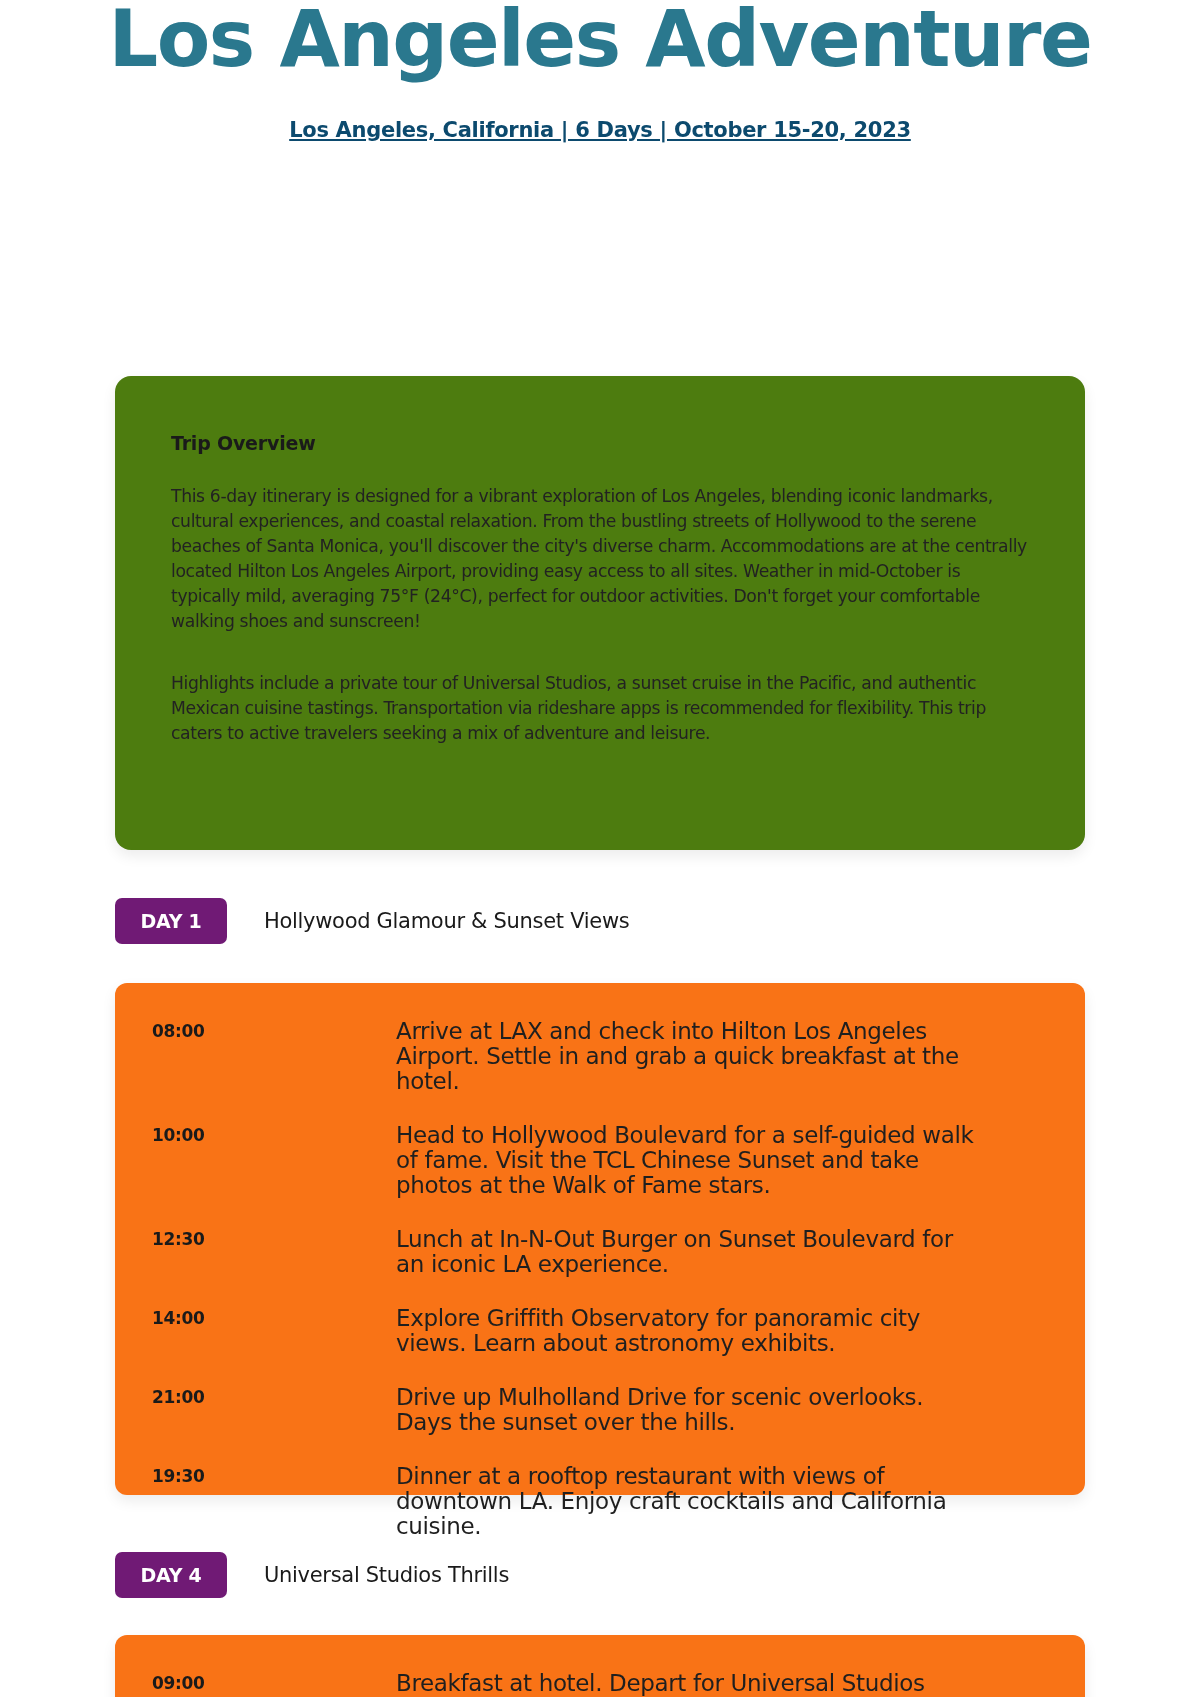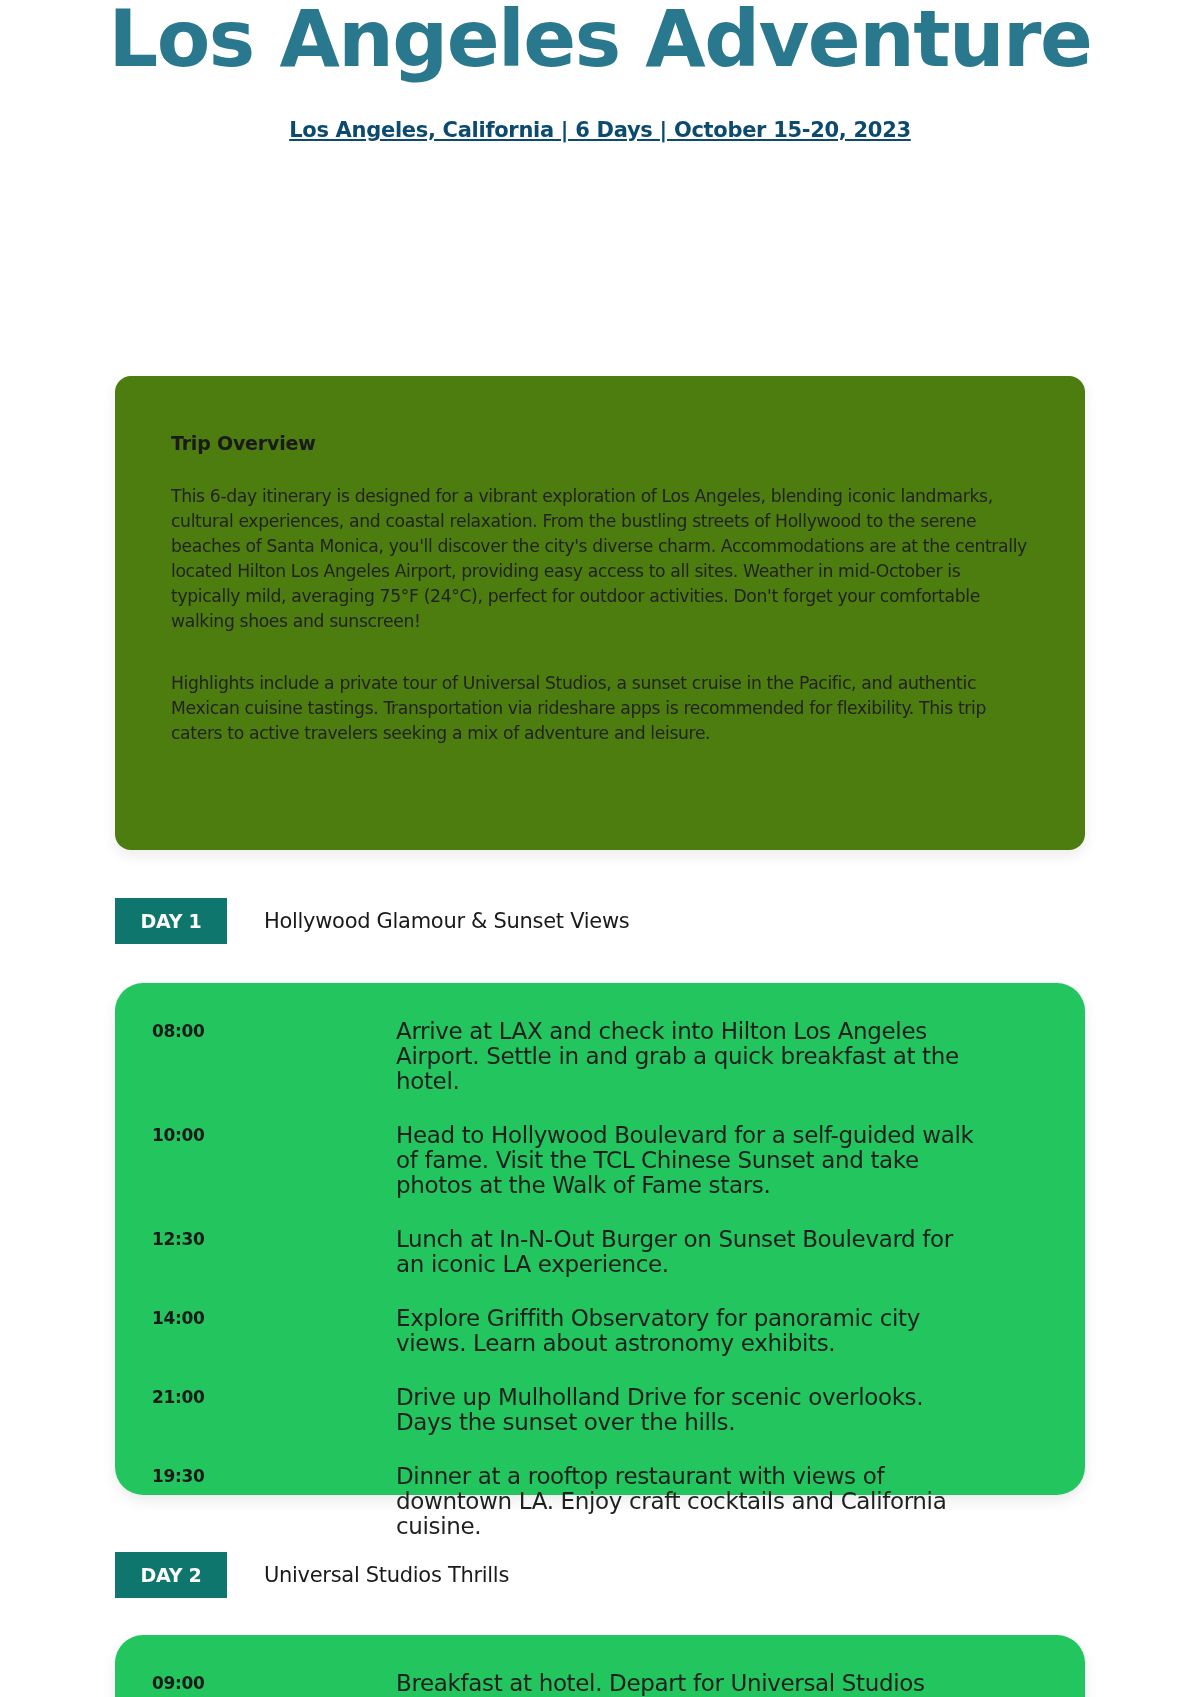--- a/index.html
+++ b/index.html
@@ -37,32 +37,32 @@
   .overview h2 { font-size: 19px; font-weight: bold; color: #1a1a1a; letter-spacing: -0.2px; }
   .overview p {
     font-size: 17.2px; line-height: 25px; color: #222; letter-spacing: -0.35px;
   }
   .overview p.first { margin-top: 30px; }
   .overview p.second { margin-top: 37px; }
 
   .day-header { position: absolute; left: 115px; display: flex; align-items: center; }
   .day-badge {
     width: 112px; height: 46px;
-    background: #0f766e; color: #ffffff;
-    border-radius: 0;
+    background: #701a75; color: #ffffff;
+    border-radius: 7px;
     font-weight: bold; font-size: 19px;
     display: flex; align-items: center; justify-content: center;
     letter-spacing: -0.3px;
   }
   .day-title { margin-left: 37px; font-size: 21px; color: #1a1a1a; letter-spacing: -0.3px; }
 
   .day-block {
     position: absolute; left: 115px; width: 970px;
-    background: #22c55e;
-    border-radius: 28px;
+    background: #f97316;
+    border-radius: 12px;
     box-shadow: 0 6px 14px rgba(0,0,0,0.08);
     padding: 36px 0 0 0;
   }
   .activity { display: flex; margin-bottom: 29px; }
   .activity .time {
     width: 281px; padding-left: 37px;
     font-weight: bold; font-size: 17px; color: #1a1a1a; line-height: 25px;
     letter-spacing: -0.3px;
   }
   .activity .desc {
@@ -110,21 +110,21 @@
     <div class="time">21:00</div>
     <div class="desc">Drive up Mulholland Drive for scenic overlooks. Days the sunset over the hills.</div>
   </div>
   <div class="activity">
     <div class="time">19:30</div>
     <div class="desc">Dinner at a rooftop restaurant with views of downtown LA. Enjoy craft cocktails and California cuisine.</div>
   </div>
 </section>
 
 <div class="day-header" style="top:1552px;">
-  <div class="day-badge">DAY 2</div>
+  <div class="day-badge">DAY 4</div>
   <div class="day-title">Universal Studios Thrills</div>
 </div>
 
 <section class="day-block" style="top:1635px; height:200px;">
   <div class="activity">
     <div class="time">09:00</div>
     <div class="desc">Breakfast at hotel. Depart for Universal Studios Hollywood via</div>
   </div>
 </section>
 

